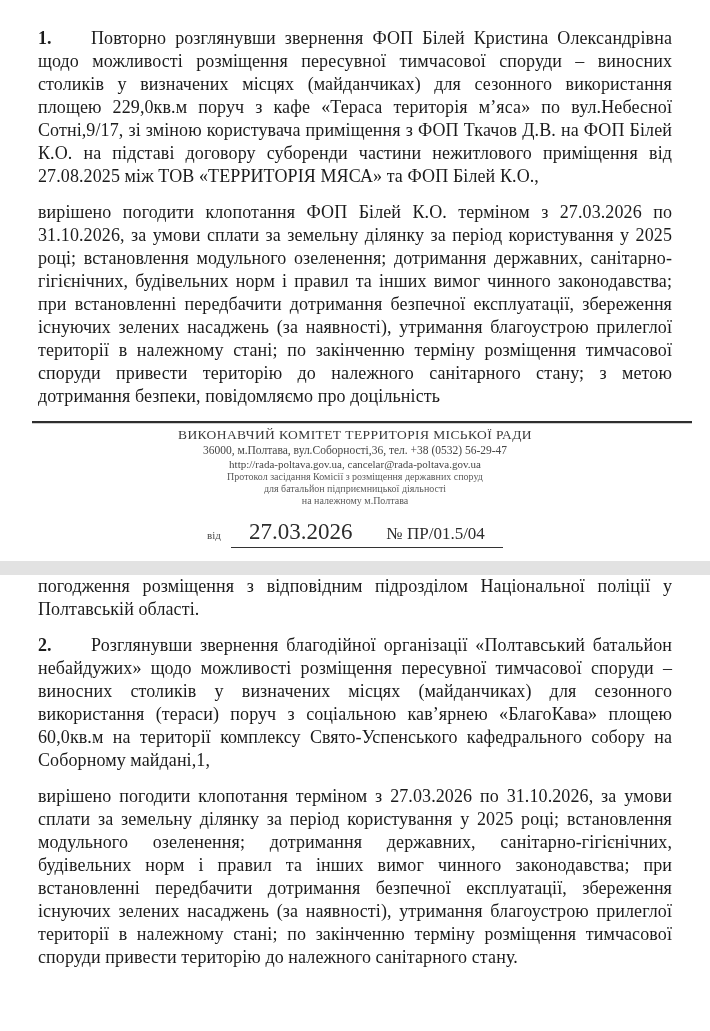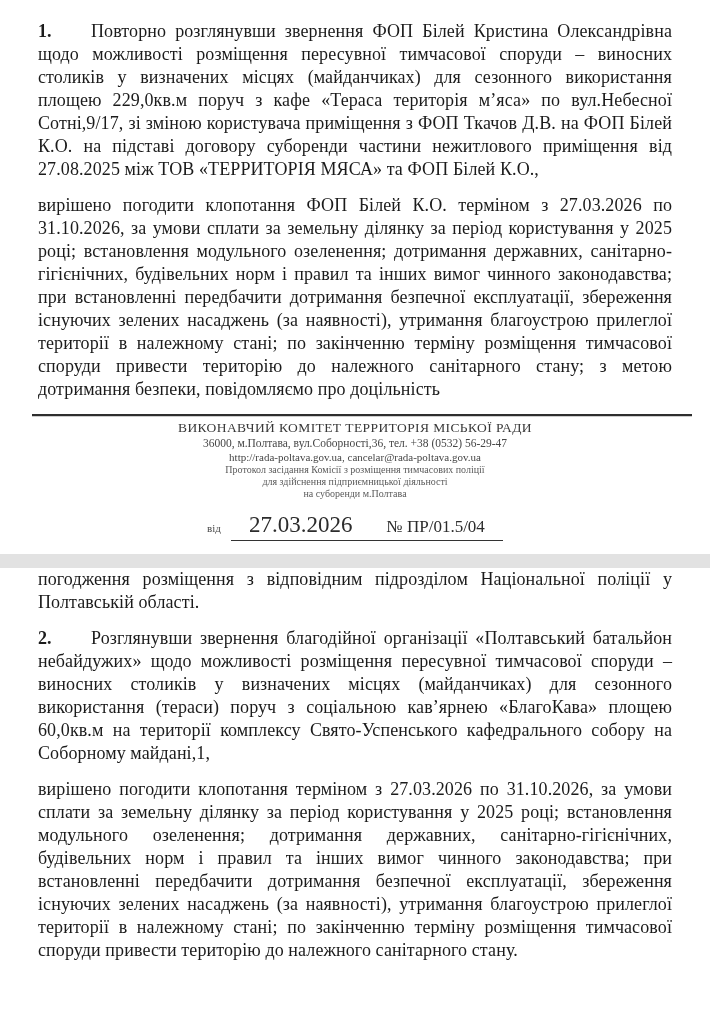--- a/index.html
+++ b/index.html
@@ -7,21 +7,21 @@
     width: 710px;
     height: 1031px;
     background: #ffffff;
     overflow: hidden;
     font-family: "Liberation Serif", "DejaVu Serif", serif;
     color: #1b1b1b;
   }
   .viewer { width: 710px; height: 1031px; position: relative; }
 
   .page-region { padding: 0 38px; }
-  .page-region.first { padding-top: 20px; }
+  .page-region.first { padding-top: 27px; }
 
   p.body-para {
     margin: 0;
     font-size: 18px;
     line-height: 23px;
     text-align: justify;
     letter-spacing: 0.1px;
   }
   p.body-para + p.body-para { margin-top: 13px; }
   .pnum {
@@ -115,23 +115,23 @@
     <p class="body-para"><span>вирішено</span>
       <span class="bold">погодити</span>
       <span>клопотання ФОП Білей К.О. терміном з 27.03.2026 по 31.10.2026, за умови сплати за земельну ділянку за період користування у 2025 році; встановлення модульного озеленення; дотримання державних, санітарно-гігієнічних, будівельних норм і правил та інших вимог чинного законодавства; при встановленні передбачити дотримання безпечної експлуатації, збереження існуючих зелених насаджень (за наявності), утримання благоустрою прилеглої території в належному стані; по закінченню терміну розміщення тимчасової споруди привести територію до належного санітарного стану; з метою дотримання безпеки, повідомляємо про доцільність</span></p>
 
     <div class="stamp">
       <div class="stamp-rule"></div>
       <div class="stamp-org">ВИКОНАВЧИЙ КОМІТЕТ ТЕРРИТОРІЯ МІСЬКОЇ РАДИ</div>
       <div class="stamp-address">36000, м.Полтава, вул.Соборності,36, тел. +38 (0532) 56-29-47</div>
       <div class="stamp-links"><span class="lnk">http://rada-poltava.gov.ua</span><span>,</span>
         <span class="lnk">cancelar@rada-poltava.gov.ua</span></div>
-      <div class="stamp-proto">Протокол засідання Комісії з розміщення тимчасових поліції</div>
-      <div class="stamp-proto">для здійснення підприємницької діяльності</div>
-      <div class="stamp-proto">на суборенди м.Полтава</div>
+      <div class="stamp-proto">Протокол засідання Комісії з розміщення державних споруд</div>
+      <div class="stamp-proto">для батальйон підприємницької діяльності</div>
+      <div class="stamp-proto">на належному м.Полтава</div>
       <div class="date-row">
         <span class="date-label">від</span><span class="date-underline"><span class="date-value">27.03.2026</span><span class="doc-number">№ ПР/01.5/04</span></span>
       </div>
     </div>
   </div>
 
   <div class="page-gap"></div>
 
   <div class="page-region">
 

